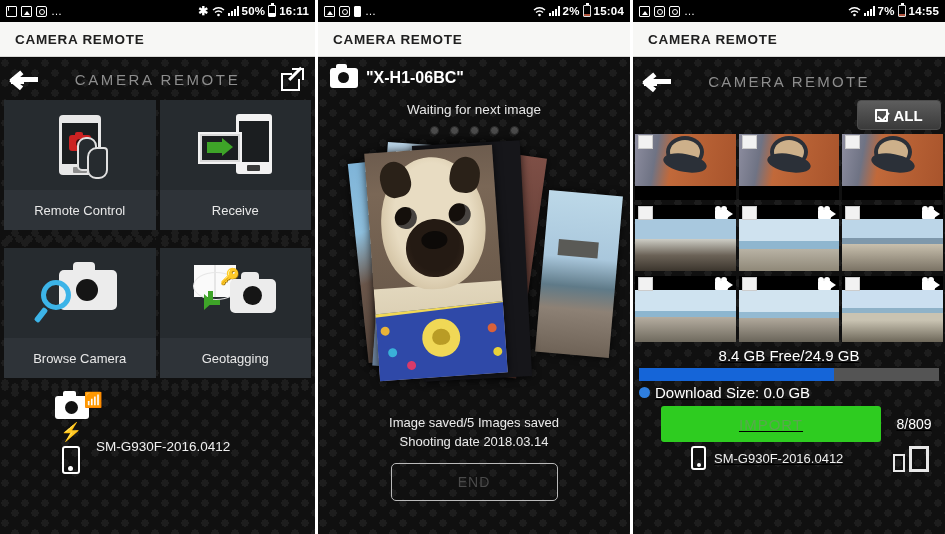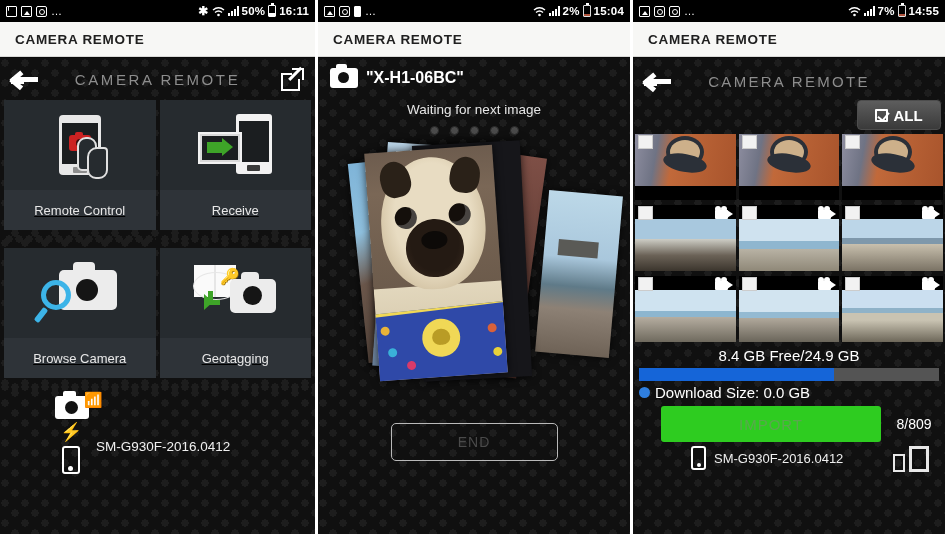--- a/index.html
+++ b/index.html
@@ -69,21 +69,21 @@
     color:#8d8d8d; font-size:15px; letter-spacing:2.6px; pointer-events:none;}
   .share-ico { margin-left:auto; width:24px; height:24px; position:relative; cursor:pointer; }
   .share-ico .bx{position:absolute;left:0;bottom:0;width:19px;height:18px;border:2.5px solid #fff;}
   .share-ico .cut{position:absolute;right:0;top:0;width:13px;height:12px;background:#101010;}
   .share-ico .arw{position:absolute;right:1px;top:1px;width:14px;height:14px;}
   .share-ico .arw::before{content:"";position:absolute;left:0;bottom:1px;width:17px;height:2.6px;background:#fff;transform:rotate(-45deg);transform-origin:left bottom;}
   .share-ico .arw::after{content:"";position:absolute;right:0;top:0;width:10px;height:10px;border-top:2.6px solid #fff;border-right:2.6px solid #fff;}
 
   .tile-grid { display:grid; grid-template-columns:1fr 1fr; gap:4px; padding:0 4px; }
   .tile { background:#262b2f; height:130px; display:flex; flex-direction:column;
-          align-items:center; justify-content:flex-end; cursor:pointer; position:relative;text-decoration:underline;}
+          align-items:center; justify-content:flex-end; cursor:pointer; position:relative;}
   .tile .art { flex:1; display:flex; align-items:center; justify-content:center; width:100%; }
   .tile .lbl { height:40px; width:100%; display:flex; align-items:center; justify-content:center;
                background:#2e3338; color:#e8e8e8; font-size:13px; }
   .strip { height:10px; width:100%;
     background-image:radial-gradient(circle at 5px 5px,#1d1d1d 3.6px,transparent 3.8px);
     background-size:10px 10px;}
 
   
   .phone-rc { width:42px;height:60px;background:#e8e8e8;border-radius:4px;position:relative;}
   .phone-rc .scr{position:absolute;left:3px;top:8px;right:3px;bottom:11px;background:#1b1e20;}
@@ -207,21 +207,21 @@
   .th-coffee{background:linear-gradient(100deg,#8e8ea0 0%,#6f7384 22%,#c1693a 38%,#a8542c 100%);position:relative;}
   .th-coffee::before{content:"";position:absolute;left:50%;top:6px;transform:translateX(-50%);width:30px;height:24px;border-radius:50%;background:#cdb08a;box-shadow:0 0 0 4px #2b3038;}
   .th-coffee::after{content:"";position:absolute;left:50%;top:20px;transform:translateX(-50%) rotate(10deg);width:44px;height:18px;border-radius:50%;background:#2b3038;}
   .th-town{background:linear-gradient(#a8c8de 0 38%,#cfcfc7 38%,#6b6257 70%,#3b352d 100%);}
   .th-sea{background:linear-gradient(#cfe2ef 0 42%,#8fb6cf 42% 58%,#b8b2a4 58%,#8f8878 100%);}
   .th-city{background:linear-gradient(#bcd6e8 0 36%,#7e98ab 36% 48%,#c8c0ae 48%,#7a7264 100%);}
   .th-beach{background:linear-gradient(#cfe3f0 0 40%,#8db6cf 40% 52%,#b5ada0 52%,#6f6a5e 100%);}
   .th-beach2{background:linear-gradient(#d2e4f0 0 42%,#94bad2 42% 54%,#b0a89b 54%,#6a655a 100%);}
   .th-beach3{background:linear-gradient(#cbdff0 0 34%,#8fb2c8 34% 44%,#c9c3b2 44% 58%,#6d6759 100%);}
 
-  .storage{padding:0 6px;}
+  .storage{padding:0 6px;text-decoration:underline;}
   .st-txt{text-align:center;color:#fff;font-size:15px;margin:2px 0 4px;}
   .bar{height:13px;background:#545454;position:relative;overflow:hidden;}
   .bar .fill{height:100%;background:#1565d8;}
   .dl-row{display:flex;align-items:center;gap:5px;margin-top:3px;color:#fff;font-size:15px;}
   .dl-dot{width:11px;height:11px;border-radius:50%;background:#2f7fe0;}
   .imp-row{display:flex;align-items:center;gap:8px;margin-top:5px;}
   .import-btn{flex:1;margin-left:22px;height:36px;background:#2ecc20;border-radius:3px;display:flex;
     align-items:center;justify-content:center;color:#5aa84e;font-size:15px;letter-spacing:1px;cursor:pointer;}
   .cnt{color:#fff;font-size:14px;width:50px;text-align:center;}
   .foot3{display:flex;align-items:center;margin-top:4px;padding-left:52px;gap:8px;position:relative;}
@@ -411,20 +411,24 @@
           <span class="disc"></span>
           <span class="p" style="left:10px;top:26px;background:#e8b33a"></span>
           <span class="p" style="left:16px;top:48px;background:#3ab0d8"></span>
           <span class="p" style="right:14px;top:30px;background:#d8613a"></span>
           <span class="p" style="right:10px;top:54px;background:#e8d23a"></span>
           <span class="p" style="left:34px;top:62px;background:#d83a6a"></span>
         </div>
       </div>
     </div>
 
+    <div class="p2-status">
+      <div>Image saved/5 Images saved</div>
+      <div>Shooting date 2018.03.14</div>
+    </div>
     <div class="end-btn">END</div>
   </div>
 </div>
 
 <div class="panel">
   <div class="statusbar">
     <div class="sb-left">
       <span class="sb-ico ico-gal"></span>
       <span class="sb-ico ico-circ"></span>
       <span class="sb-ico ico-circ"></span>

